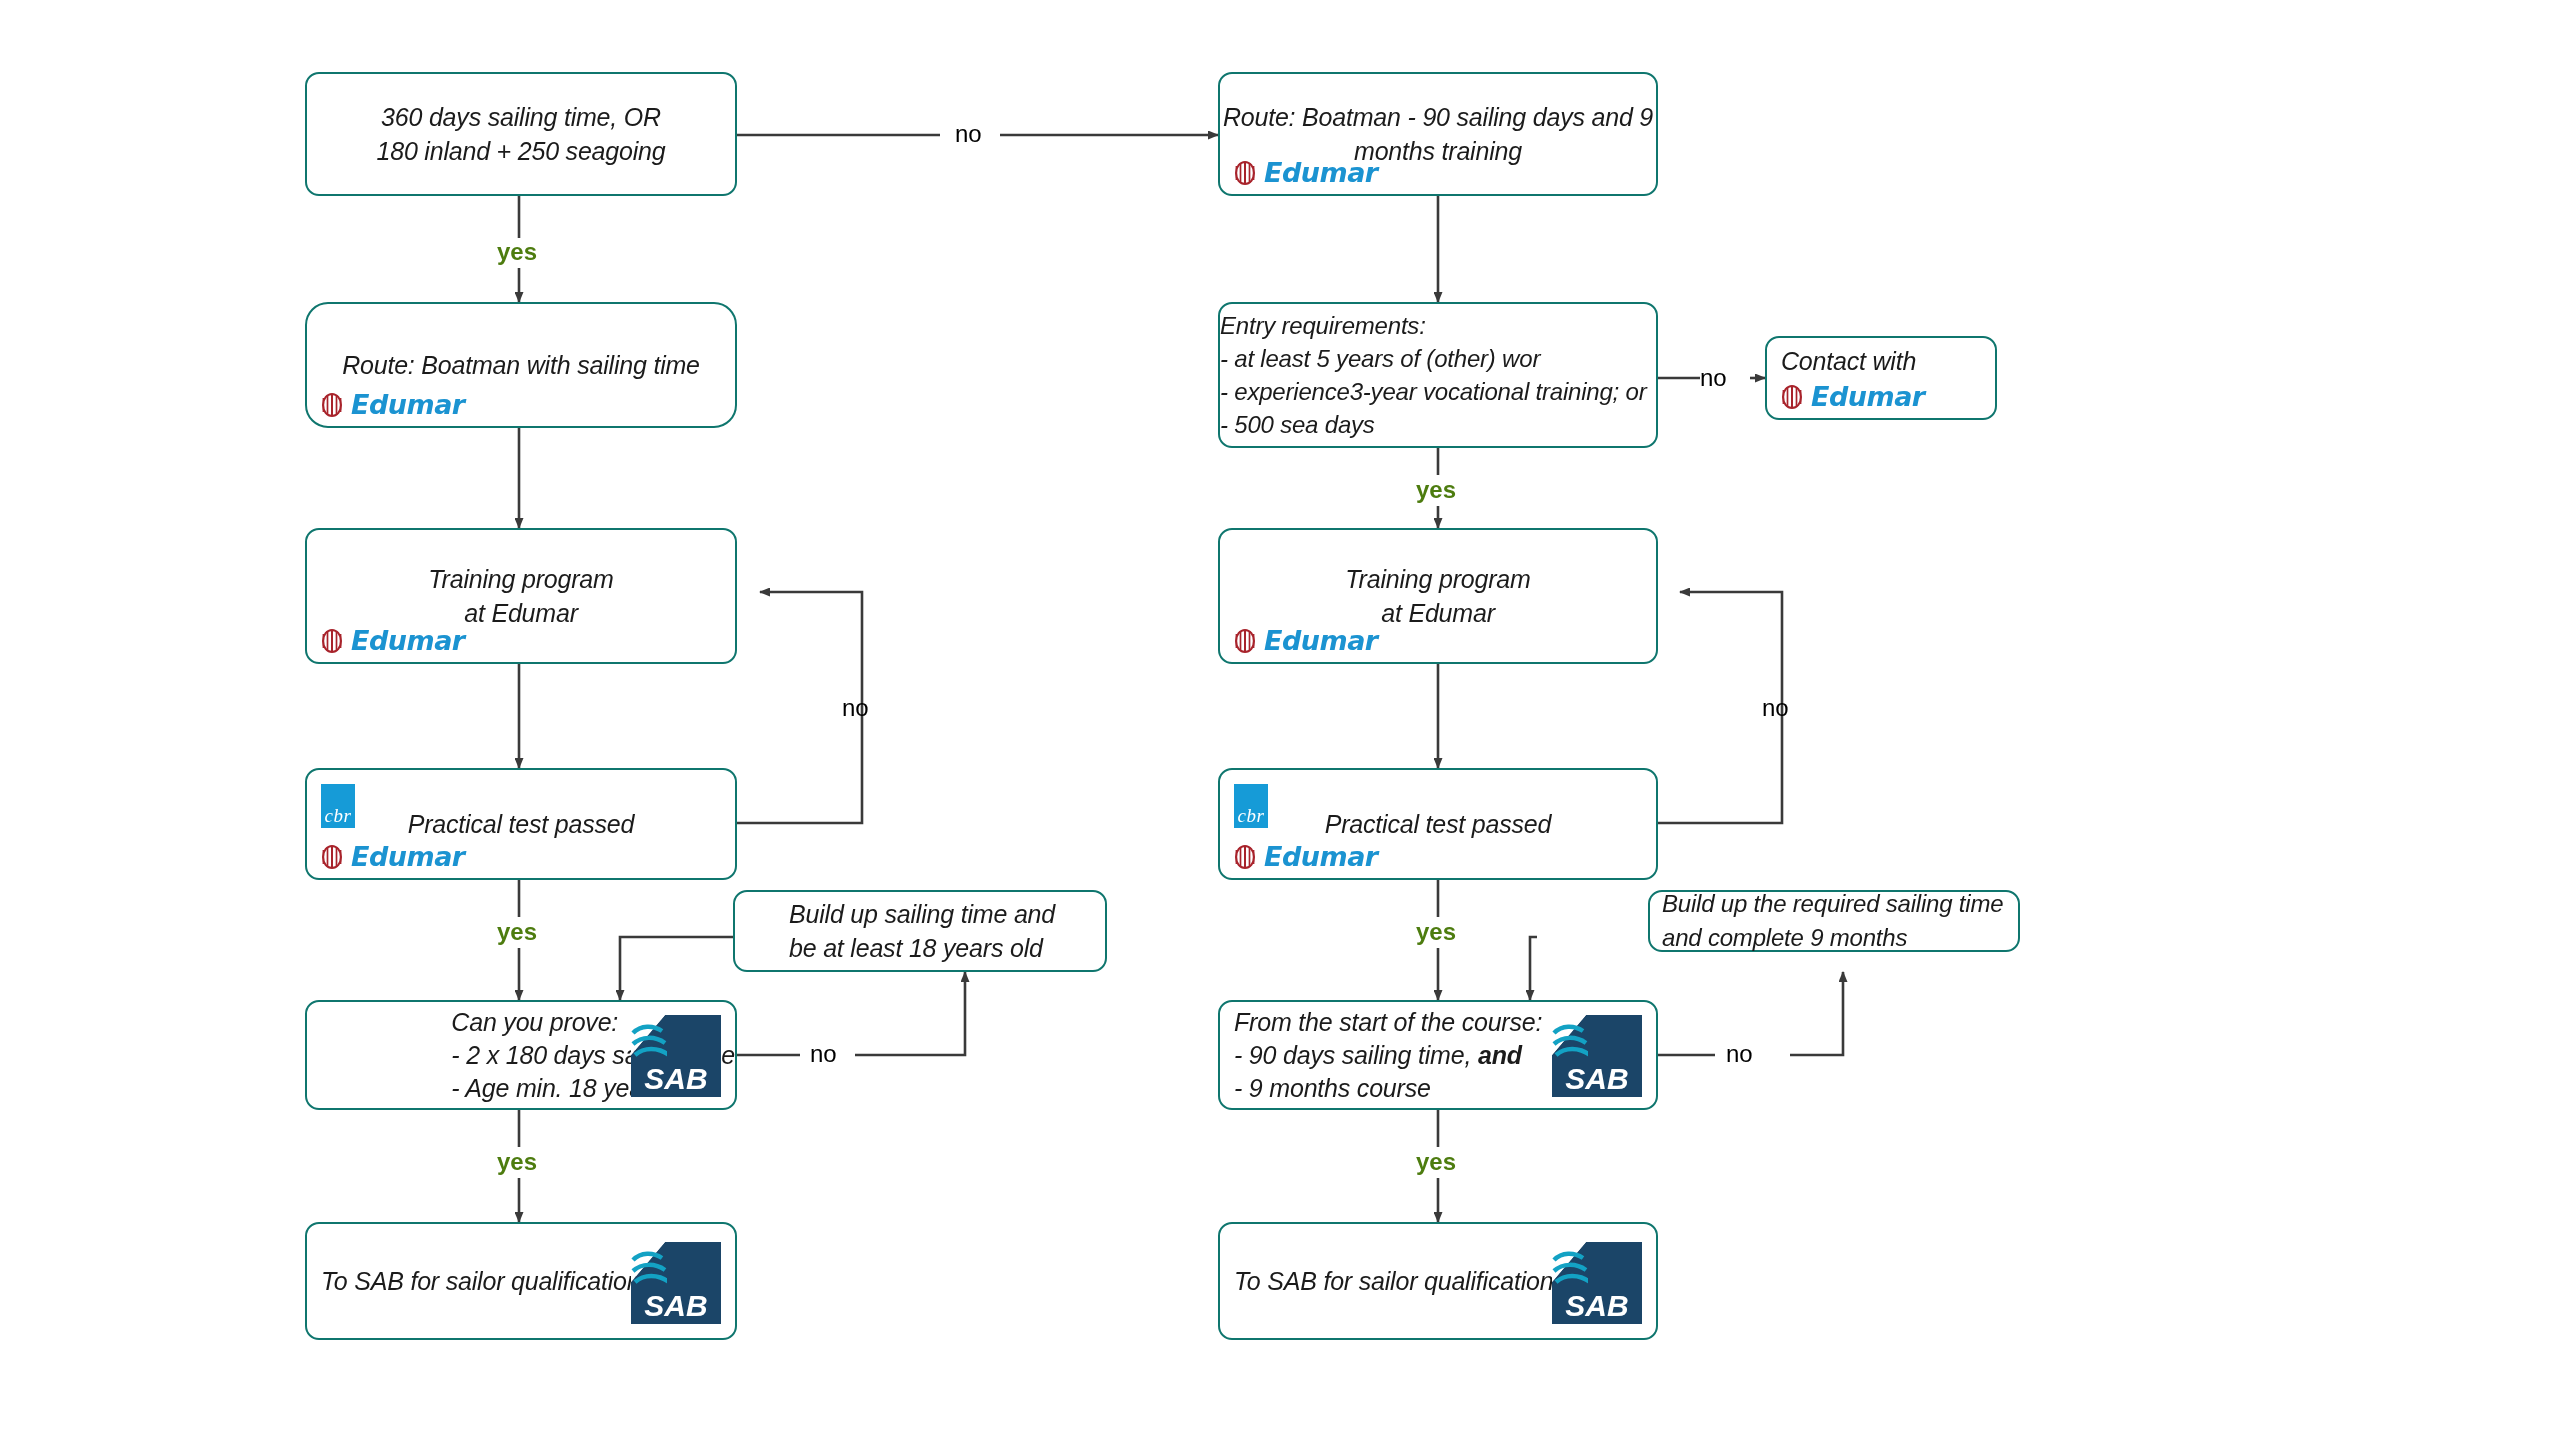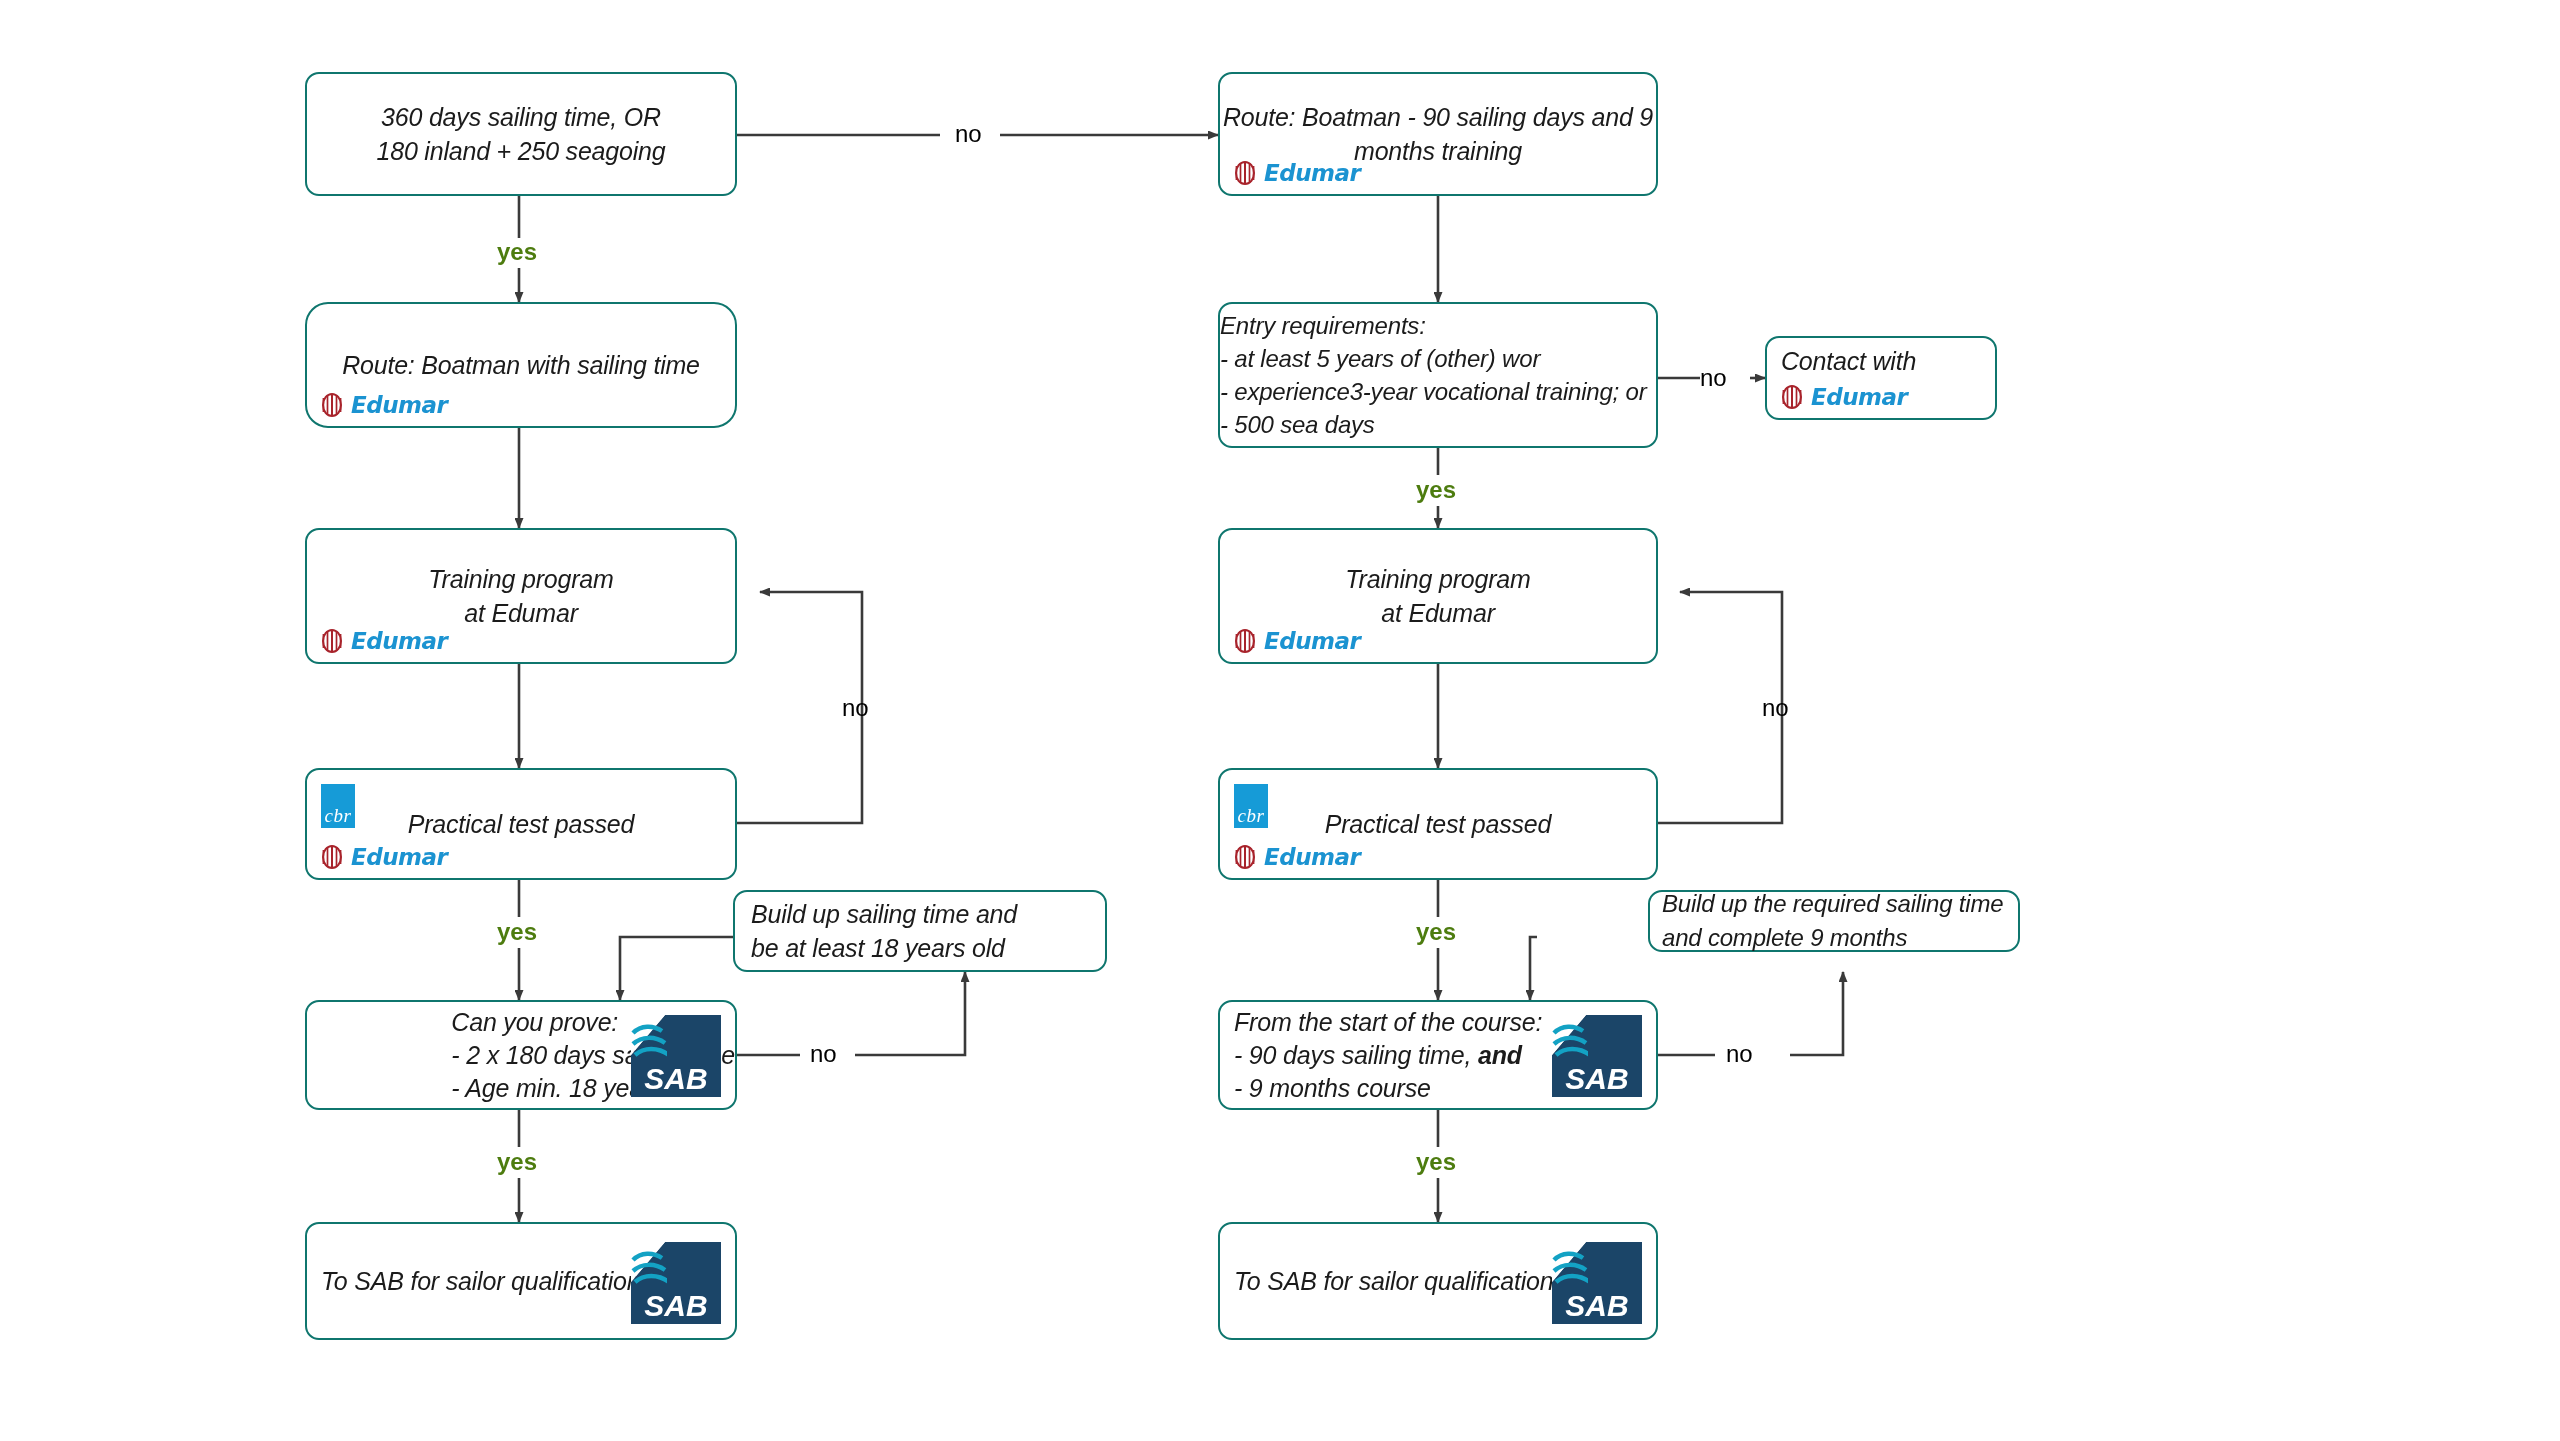--- a/index.html
+++ b/index.html
@@ -44,21 +44,21 @@
   .edumar{
     position:absolute;
     left:12px;bottom:6px;
     display:flex;align-items:center;gap:6px;
     height:30px;
   }
   .edumar .mark{width:26px;height:26px;display:block;}
   .edumar .word{
     font-family:"DejaVu Sans", sans-serif;
     font-weight:bold;
-    font-size:23px;
+    font-size:27px;
     color:#1b93d1;
     letter-spacing:-0.5px;
     line-height:26px;
   }
 
   
   .cbr{
     position:absolute;
     left:14px;top:14px;
     width:34px;height:44px;
@@ -203,21 +203,21 @@
           <line x1="4.4" y1="6" x2="4.4" y2="20" stroke="#a8232b" stroke-width="1.6"></line>
           <line x1="21.6" y1="6" x2="21.6" y2="20" stroke="#a8232b" stroke-width="1.6"></line>
         </svg>
         <span class="word">Edumar</span>
       </div>
     </div>
   </div>
 
   <div class="node" style="left:733px;top:890px;width:374px;height:82px;">
     <div class="body" style="justify-content:flex-start;">
-      <div class="txt left" style="padding-left:16px;">Build up sailing time and
+      <div class="txt left" style="padding-left:16px;margin-left:38px;">Build up sailing time and
 be at least 18 years old</div>
     </div>
   </div>
 
   <div class="node" style="left:305px;top:1000px;width:432px;height:110px;">
     <div class="body" style="justify-content:flex-end;">
       <div class="txt left" style="padding-left:14px;line-height:33px;">Can you prove:
 - 2 x  180 days sailing time
 - Age min. 18 years</div>
       <div class="sab" style="right:14px;top:13px;">

